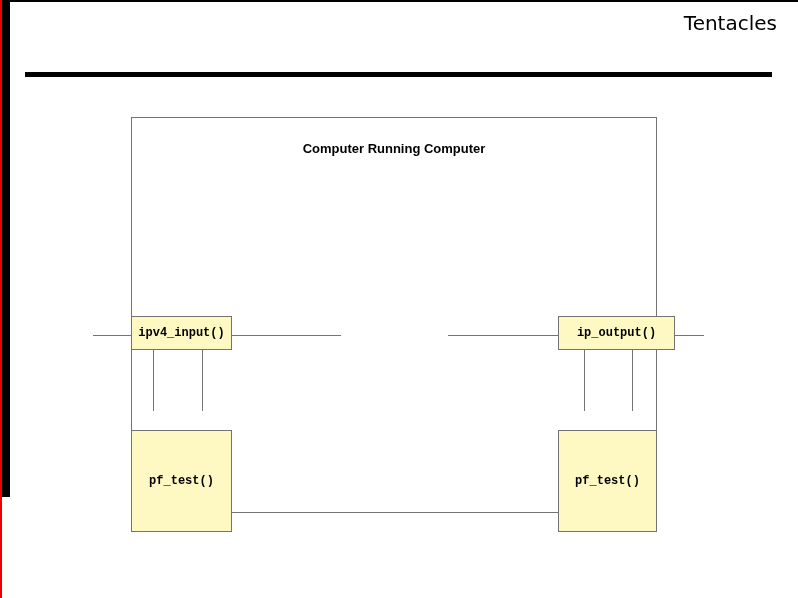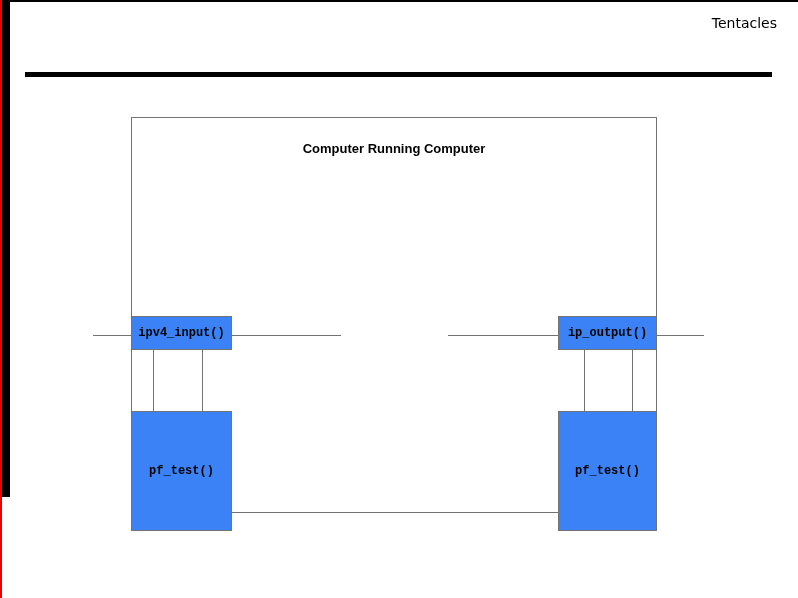--- a/index.html
+++ b/index.html
@@ -24,30 +24,30 @@
     left: 28px; top: 34px;
     font-family: "DejaVu Sans", sans-serif;
     font-size: 27px; line-height: 32px;
     color: #000; white-space: nowrap;
     letter-spacing: 0px;
   }
   .title-underline { left: 25px; top: 72px; width: 747px; height: 5px; background: #000; }
   .brand-text {
     top: 10px; right: 21px;
     font-family: "DejaVu Sans", sans-serif;
-    font-size: 14px; line-height: 26px;
+    font-size: 20px; line-height: 26px;
     color: #000; white-space: nowrap;
   }
 
   
   .gline { background: #737373; }
   .dbox {
     position: absolute;
     border: 1px solid #737373;
-    background: #3b82f6;
+    background: #fef9c3;
     display: flex; align-items: center; justify-content: center;
   }
   .os-box { left: 131px; top: 117px; width: 526px; height: 396px; background: transparent; }
   .os-caption {
     left: 131px; top: 141px; width: 526px;
     text-align: center;
     font-family: "Liberation Sans", sans-serif;
     font-weight: bold; font-size: 13px; color: #000;
   }
   .mono-label {
@@ -56,23 +56,23 @@
   }
   .wire { top: 335px; height: 1px; }
   .wire-1 { left: 93px;  width: 38px; }
   .wire-2 { left: 232px; width: 109px; }
   .wire-3 { left: 448px; width: 110px; }
   .wire-4 { left: 657px; width: 47px; }
 
   .fn-box { top: 316px; height: 34px; }
   .fn-ipv4    { left: 131px; width: 101px; }
   .fn-forward { left: 341px; width: 107px; }
-  .fn-output  { left: 558px; width: 99px; }
+  .fn-output  { left: 558px; width: 117px; }
 
-  .pf-box { top: 411px; height: 120px; }
+  .pf-box { top: 430px; height: 102px; }
   .pf-left  { left: 131px; width: 101px; }
   .pf-right { left: 558px; width: 99px; }
 
   .connector { top: 350px; width: 1px; height: 61px; }
   .conn-1 { left: 153px; }
   .conn-2 { left: 202px; }
   .conn-3 { left: 584px; }
   .conn-4 { left: 632px; }
 </style>
 </head>

